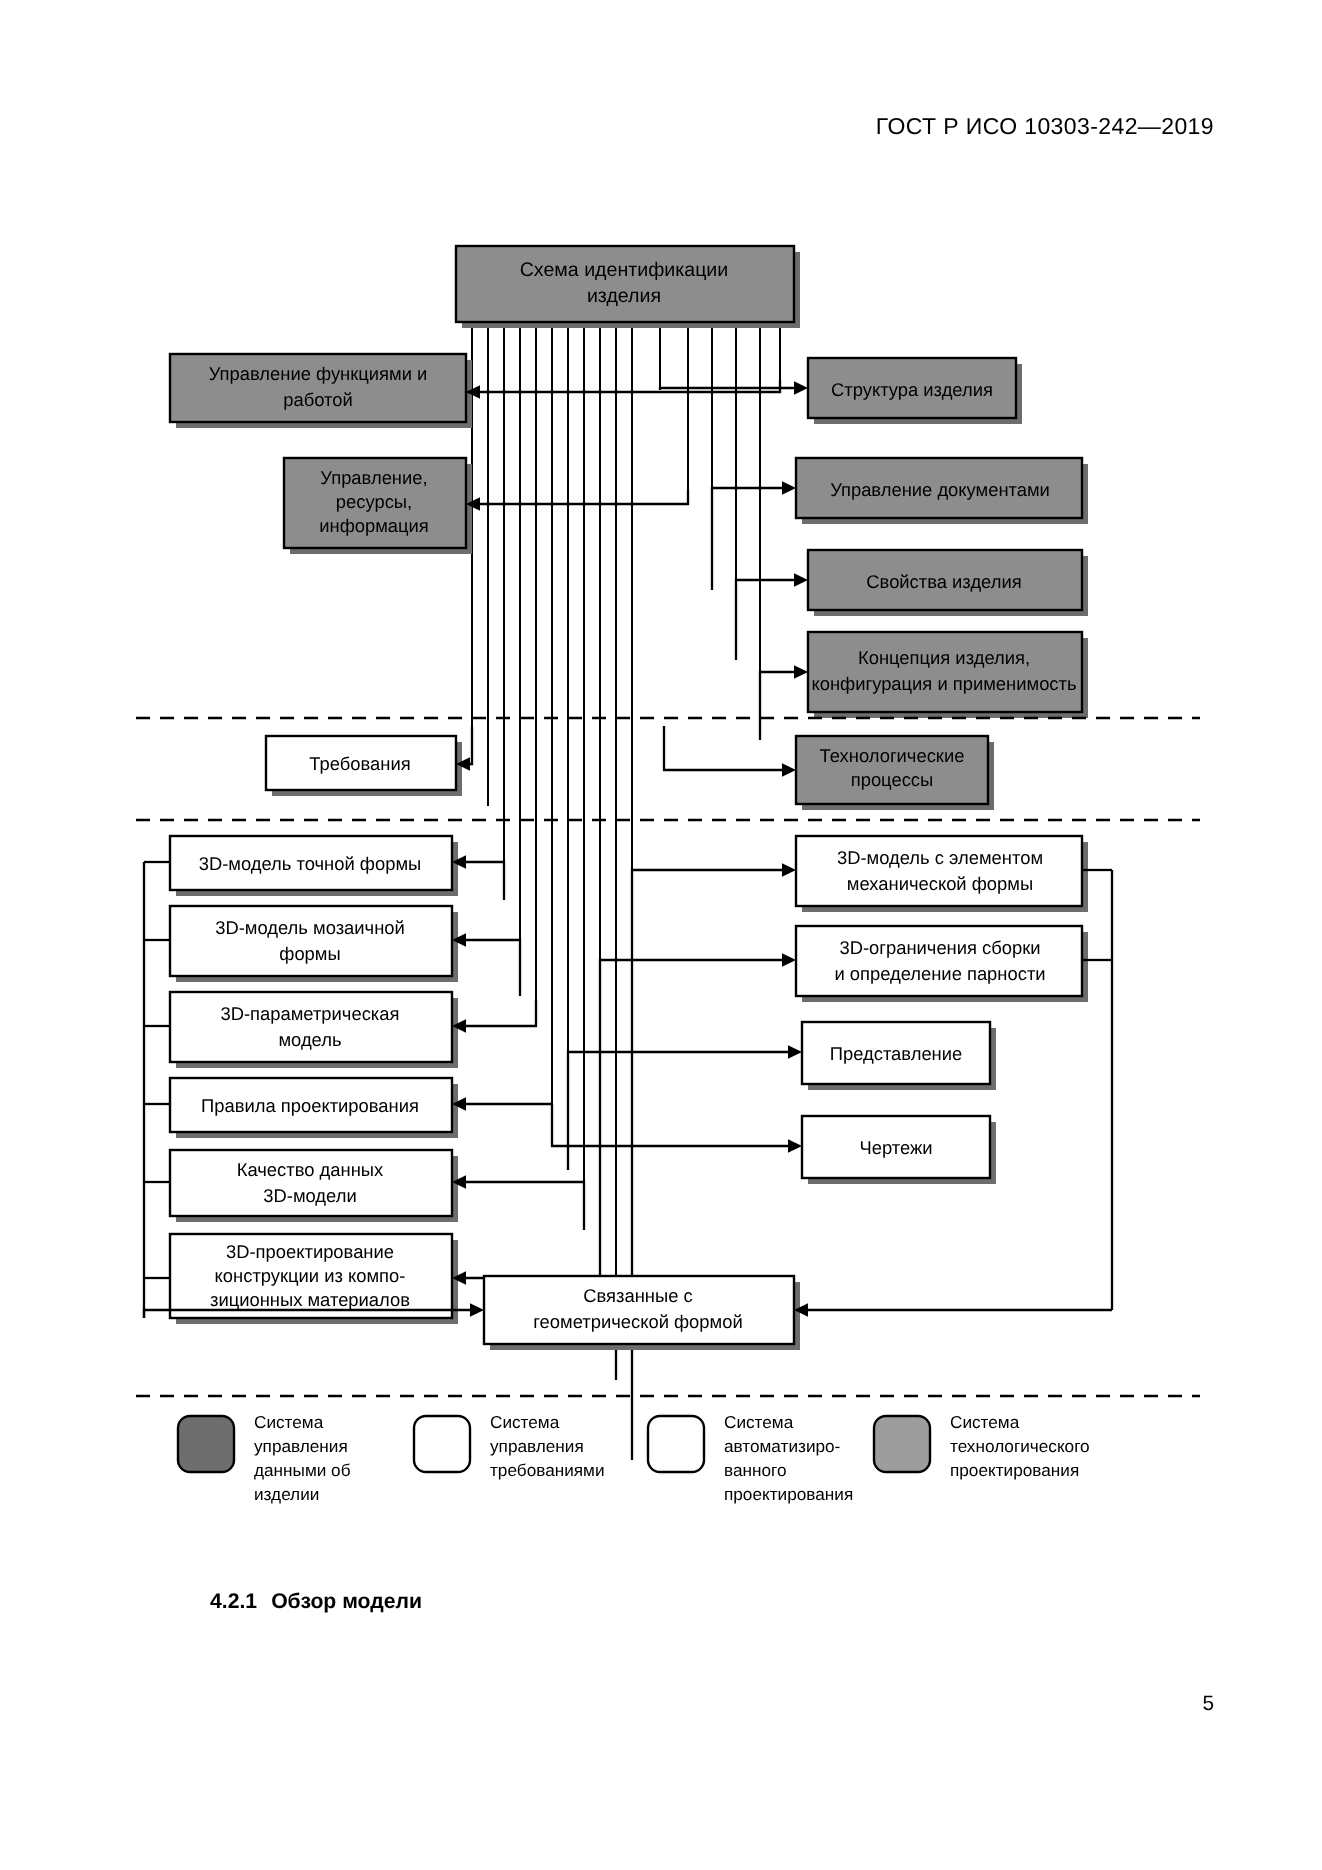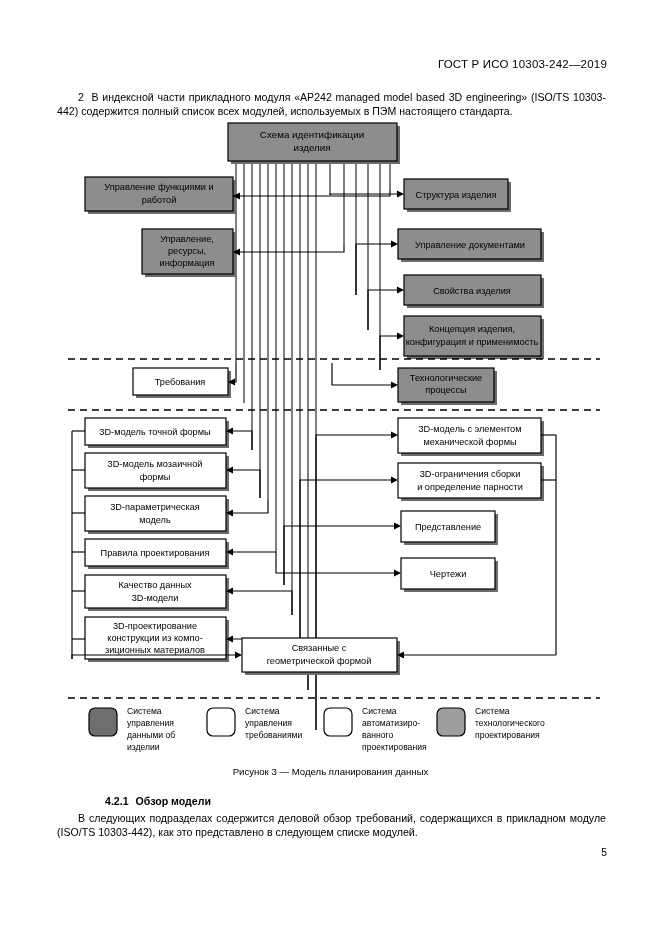--- a/index.html
+++ b/index.html
@@ -53,21 +53,20 @@
     position:absolute;right:54px;top:847px;font-size:10.4px;
   }
 </style>
 </head>
 <body>
 
 <div class="page">
 
   <div class="std-header">ГОСТ Р ИСО 10303-242—2019</div>
 
-  <div class="intro"><span class="ind"></span><span>2</span>&nbsp; <span>В индексной части прикладного модуля «AP242 managed model based 3D engineering» (ISO/TS 10303-442) содержится полный список всех модулей, используемых в ПЭМ настоящего стандарта.</span></div>
 
   <div class="figwrap">
   <svg width="661" height="640" viewBox="0 0 661 640" xmlns="http://www.w3.org/2000/svg">
 
     <g class="ln-thin">
       <path d="M236 43 L236 243"></path>
       <path d="M244 43 L244 283"></path>
       <path d="M252 43 L252 330"></path>
       <path d="M260 43 L260 378"></path>
       <path d="M268 43 L268 380"></path>
@@ -306,21 +305,19 @@
     <g>
       <rect class="bx-gray2" x="437" y="588" width="28" height="28" rx="6" ry="6" style="fill:#9d9d9d"></rect>
       <text class="tx-lgd" x="475" y="594">Система</text>
       <text class="tx-lgd" x="475" y="606">технологического</text>
       <text class="tx-lgd" x="475" y="618">проектирования</text>
     </g>
 
   </svg>
   </div>
 
-  <div class="figcaption">Рисунок 3 — Модель планирования данных</div>
 
   <div class="sec-head"><span class="num">4.2.1</span><span>Обзор модели</span></div>
 
-  <div class="closing"><span class="ind"></span><span>В следующих подразделах содержится деловой обзор требований, содержащихся в прикладном модуле (ISO/TS 10303-442), как это представлено в следующем списке модулей.</span></div>
 
   <div class="pageno">5</div>
 
 </div>
 
 </body></html>

